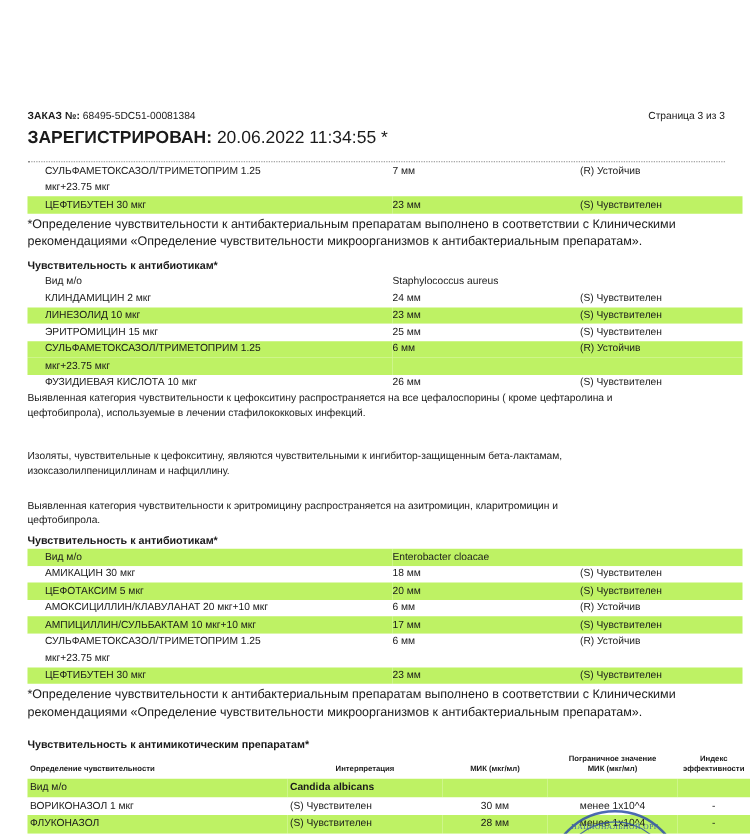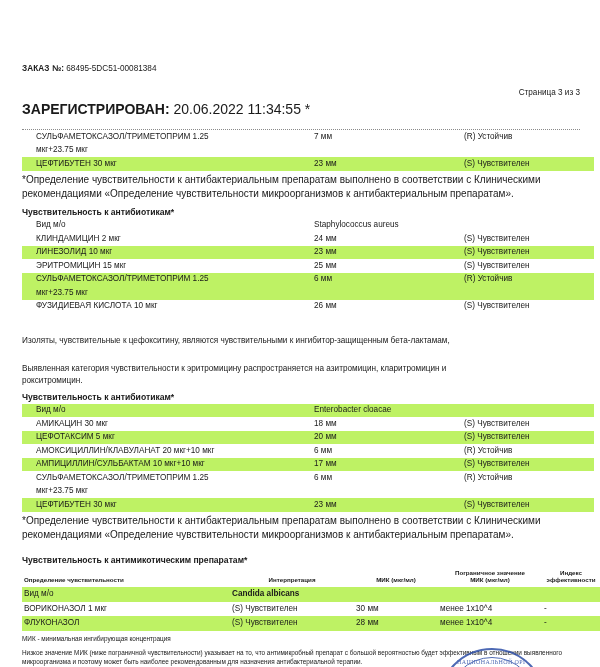--- a/index.html
+++ b/index.html
@@ -28,21 +28,21 @@
     position: absolute;
     left: 22px;
     top: 40px;
     width: 558px;
   }
 
   
   .hdr-row {
     display: flex;
     justify-content: space-between;
-    align-items: center;
+    align-items: flex-end;
     font-size: 8.2px;
     margin-bottom: 4px;
   }
   .hdr-left { white-space: nowrap; }
   .hdr-left .k { font-weight: bold; letter-spacing: .1px; }
   .hdr-left .v { font-weight: normal; }
   .hdr-right { font-size: 8.2px; white-space: nowrap; margin-top: 48px; }
 
   .reg-line {
     font-size: 14px;
@@ -110,21 +110,21 @@
     line-height: 1.25;
     background: #fff;
   }
   table.am th.l { text-align: left; }
   table.am td {
     padding: 2px 2px;
     vertical-align: top;
     line-height: 1.3;
   }
   table.am td.l { text-align: left; }
-  table.am td.ctr { }
+  table.am td.ctr { text-align: center; }
   .amc1 { width: 204px; }
   .amc2 { width: 120px; }
   .amc3 { width: 80px; }
   .amc4 { width: 100px; }
   .amc5 { width: 54px; }
   .organism { font-weight: bold; }
 
   
   .fine {
     font-size: 6.4px;
@@ -245,32 +245,37 @@
           <td class="c3"></td>
         </tr>
         <tr class="plain">
           <td class="c1">ФУЗИДИЕВАЯ КИСЛОТА 10 мкг</td>
           <td class="c2">26 мм</td>
           <td class="c3">(S) Чувствителен</td>
         </tr>
       </tbody>
     </table>
 
+    <div class="para">
+      <div>Выявленная категория чувствительности к цефокситину распространяется на все цефалоспорины ( кроме цефтаролина и</div>
+      <div>цефтобипрола), используемые в лечении стафилококковых инфекций.</div>
+    </div>
 
     <div class="gap-lg"></div>
 
     <div class="para">
       <div>Изоляты,  чувствительные к цефокситину, являются чувствительными к ингибитор-защищенным бета-лактамам,</div>
+      <div>изоксазолилпенициллинам и нафциллину.</div>
     </div>
 
     <div class="gap-md"></div>
 
     <div class="para">
       <div>Выявленная категория чувствительности к эритромицину распространяется на азитромицин, кларитромицин и</div>
-      <div>рокситромицин.</div>
+      <div>цефтобипрола.</div>
     </div>
 
     <div class="sec-title">Чувствительность к антибиотикам*</div>
 
     <table class="ab">
       <tbody>
         <tr class="shade">
           <td class="c1">Вид м/о</td>
           <td class="c2">Enterobacter cloacae</td>
           <td class="c3"></td>

